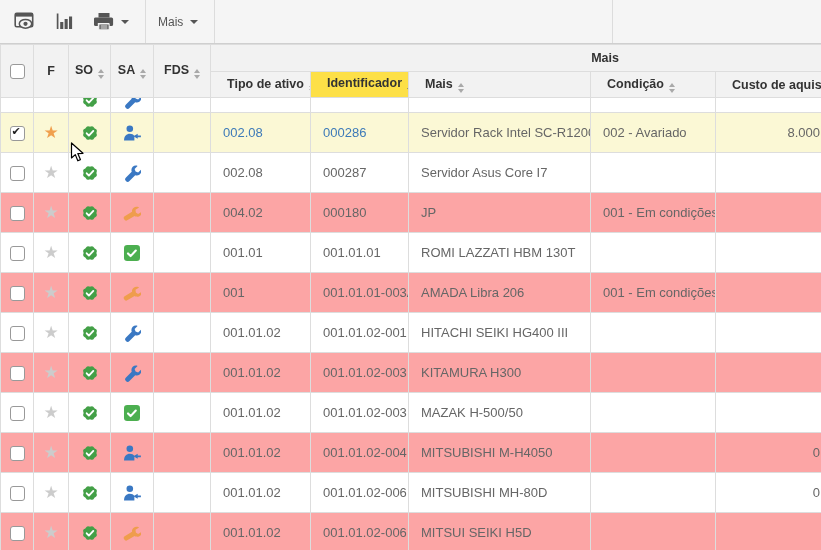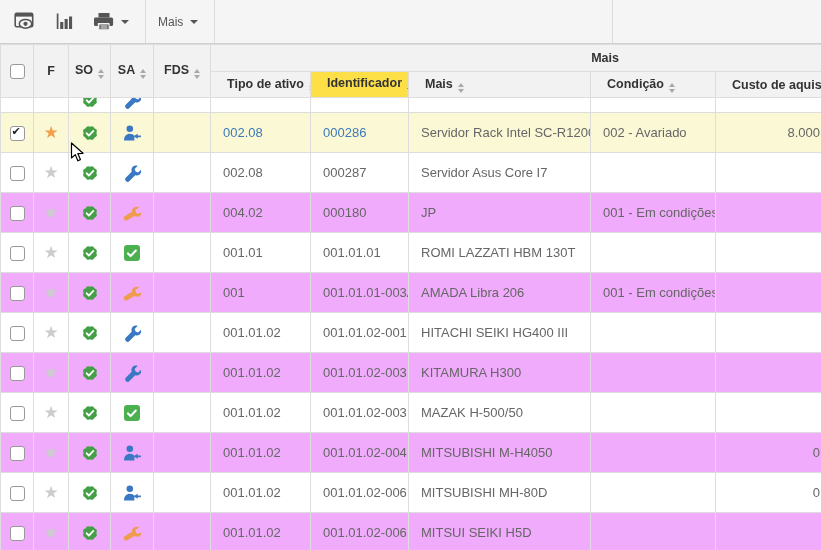--- a/index.html
+++ b/index.html
@@ -21,21 +21,21 @@
   table{border-collapse:collapse;table-layout:fixed;width:854px;}
   th,td{border:1px solid #ddd;box-sizing:border-box;}
   thead th{background:#f2f2f2;color:#333;font-size:12.5px;font-weight:bold;
            white-space:nowrap;overflow:hidden;padding:0 10px;}
   th.group{height:27px;text-align:center;padding-left:155px;}
   th.sub{height:26px;text-align:left;padding-left:16px;}
   th.span2{text-align:center;padding:0 4px;}
   th.sorted{background:#fde047;}
   td{height:40px;font-size:13px;color:#666;white-space:nowrap;overflow:hidden;
      padding:0 10px 0 12px;background:#fff;}
-  tr.alt td{background:#f0abfc;}
+  tr.alt td{background:#fca5a5;}
   tr.selected td{background:#fbf8d5;}
   td.c-ic,td.c-cb,td.c-star{text-align:center;padding:0;}
   td.c-num{text-align:right;padding-right:16px;}
   .link{color:#3d7ab8;}
 
   tr.partial td{height:15px;padding:0;}
   .clip{height:14px;overflow:hidden;text-align:center;}
   .clip svg{margin-top:-13px;}
 
   

